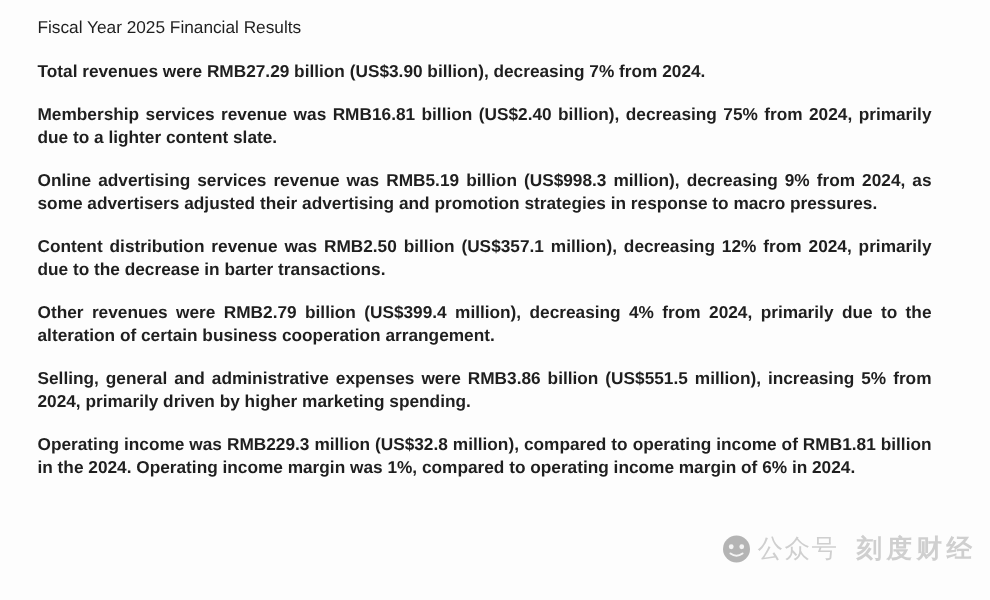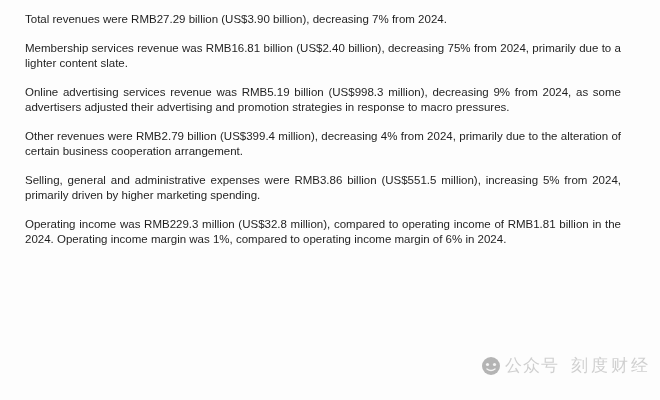--- a/index.html
+++ b/index.html
@@ -26,21 +26,21 @@
     font-size: 11.5px;
     line-height: 15px;
     margin: 0 0 14px 0;
     font-weight: 400;
   }
   .para {
     font-size: 11.5px;
     line-height: 15px;
     margin: 0 16px 14px 0;
     text-align: justify;
-    font-weight: 400;
+    font-weight: 700;
   }
   .watermark {
     position: absolute;
     left: 481px;
     top: 354px;
     z-index: 0;
     display: flex;
     align-items: center;
     white-space: nowrap;
     color: rgba(140, 140, 140, 0.55);
@@ -58,21 +58,21 @@
     font-weight: 400;
     color: rgba(150, 150, 150, 0.45);
   }
   .wm-gap {
     display: inline-block;
     width: 12px;
   }
   .wm-text-2 {
     font-size: 17px;
     letter-spacing: 3px;
-    font-weight: 400;
+    font-weight: 700;
     color: rgba(150, 150, 150, 0.45);
   }
 </style>
 </head>
 <body>
 
 <div class="watermark">
   <span class="wm-icon">
     <svg viewBox="0 0 20 20" width="20" height="20">
       <circle cx="10" cy="10" r="9" fill="rgba(120,120,120,0.55)"></circle>
@@ -80,19 +80,21 @@
       <circle cx="13.5" cy="8.5" r="1.6" fill="rgba(255,255,255,0.85)"></circle>
       <path d="M6 13 Q10 16 14 13" stroke="rgba(255,255,255,0.85)" stroke-width="1.4" fill="none" stroke-linecap="round"></path>
     </svg>
   </span>
   <span class="wm-text-1">公众号</span>
   <span class="wm-gap"></span>
   <span class="wm-text-2">刻度财经</span>
 </div>
 
 <div class="doc">
+  <p class="title">Fiscal Year 2025 Financial Results</p>
   <p class="para">Total revenues were RMB27.29 billion (US$3.90 billion), decreasing 7% from 2024.</p>
   <p class="para">Membership services revenue was RMB16.81 billion (US$2.40 billion), decreasing 75% from 2024, primarily due to a lighter content slate.</p>
   <p class="para">Online advertising services revenue was RMB5.19 billion (US$998.3 million), decreasing 9% from 2024, as some advertisers adjusted their advertising and promotion strategies in response to macro pressures.</p>
+  <p class="para">Content distribution revenue was RMB2.50 billion (US$357.1 million), decreasing 12% from 2024, primarily due to the decrease in barter transactions.</p>
   <p class="para">Other revenues were RMB2.79 billion (US$399.4 million), decreasing 4% from 2024, primarily due to the alteration of certain business cooperation arrangement.</p>
   <p class="para">Selling, general and administrative expenses were RMB3.86 billion (US$551.5 million), increasing 5% from 2024, primarily driven by higher marketing spending.</p>
   <p class="para">Operating income was RMB229.3 million (US$32.8 million), compared to operating income of RMB1.81 billion in the 2024. Operating income margin was 1%, compared to operating income margin of 6% in 2024.</p>
 </div>
 
 </body></html>

